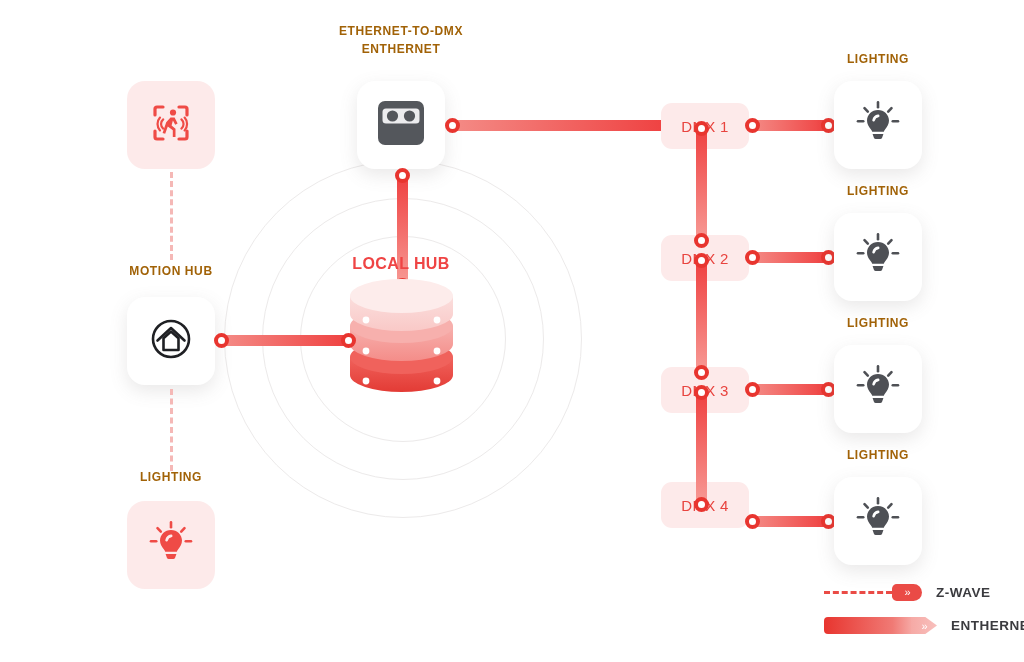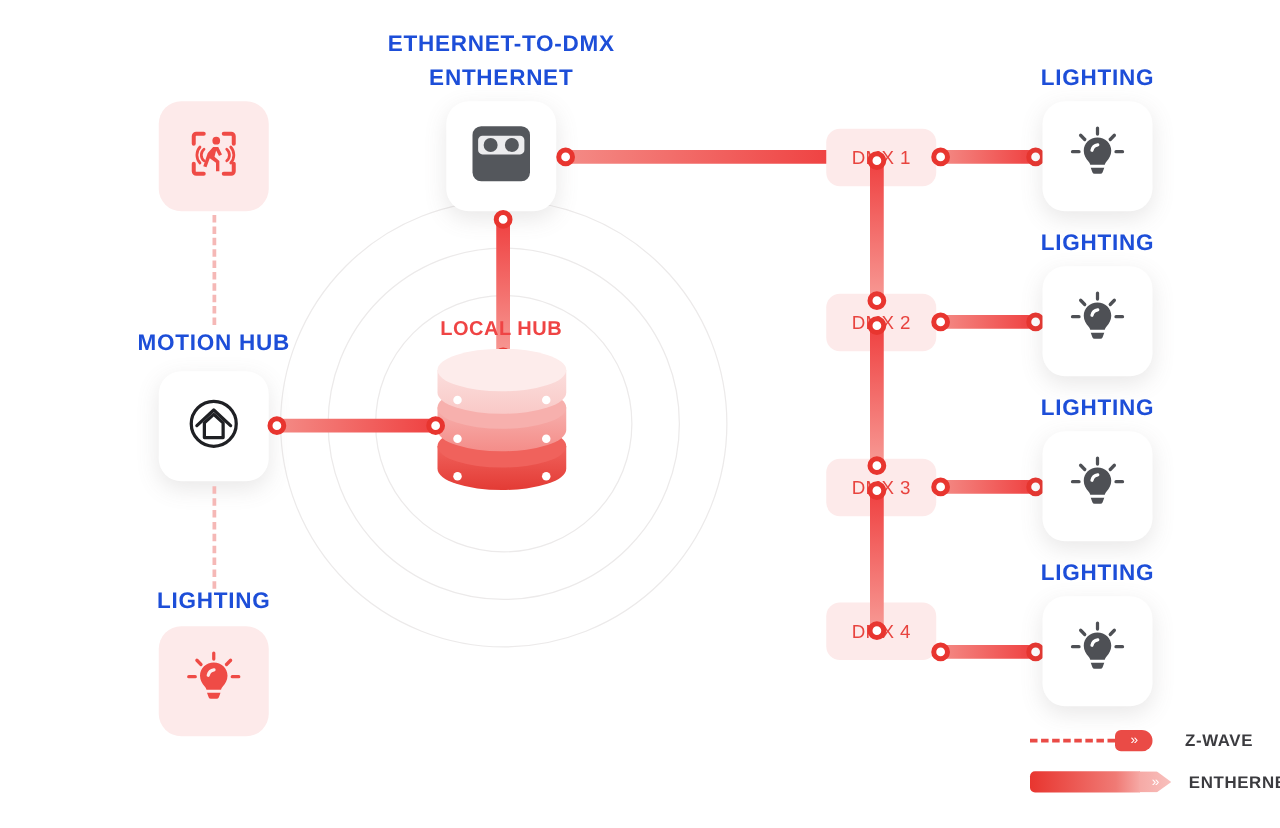--- a/index.html
+++ b/index.html
@@ -19,24 +19,24 @@
   .ring {
     position: absolute;
     border: 1px solid #eceaea;
     border-radius: 50%;
     pointer-events: none;
   }
 
   
   .lbl {
     position: absolute;
-    font-size: 18px;
+    font-size: 12px;
     font-weight: bold;
     letter-spacing: .6px;
-    color: #1d4ed8;
+    color: #a16207;
     text-align: center;
     white-space: nowrap;
   }
   .lbl.red { color: #ef4444; font-size: 16px; letter-spacing: .4px; }
   .lbl.two { white-space: normal; line-height: 1.5; }
 
   
   .card {
     position: absolute;
     width: 88px; height: 88px;
@@ -362,21 +362,21 @@
           <line x1="43" y1="21.3" x2="37.8" y2="21.3"></line>
         </g>
         <path d="M18.6 20.2a5.6 5.6 0 0 1 4.6-4.3" fill="none" stroke="#ffffff" stroke-width="2.6" stroke-linecap="round"></path>
       </svg>
     </span>
   </div>
 
   <div class="leg-row" style="left:824px;top:584px;">
     <span class="dash-h"></span>
     <span class="badge">»</span>
-    <span class="leg-text" style="margin-left:26px;">Z-WAVE</span>
+    <span class="leg-text" style="margin-left:14px;">Z-WAVE</span>
   </div>
 
   <div class="leg-row" style="left:824px;top:617px;">
     <span class="eth-bar"></span>
     <span class="eth-tip">»</span>
     <span class="leg-text" style="margin-left:14px;">ENTHERNET</span>
   </div>
 
 </div>
 

